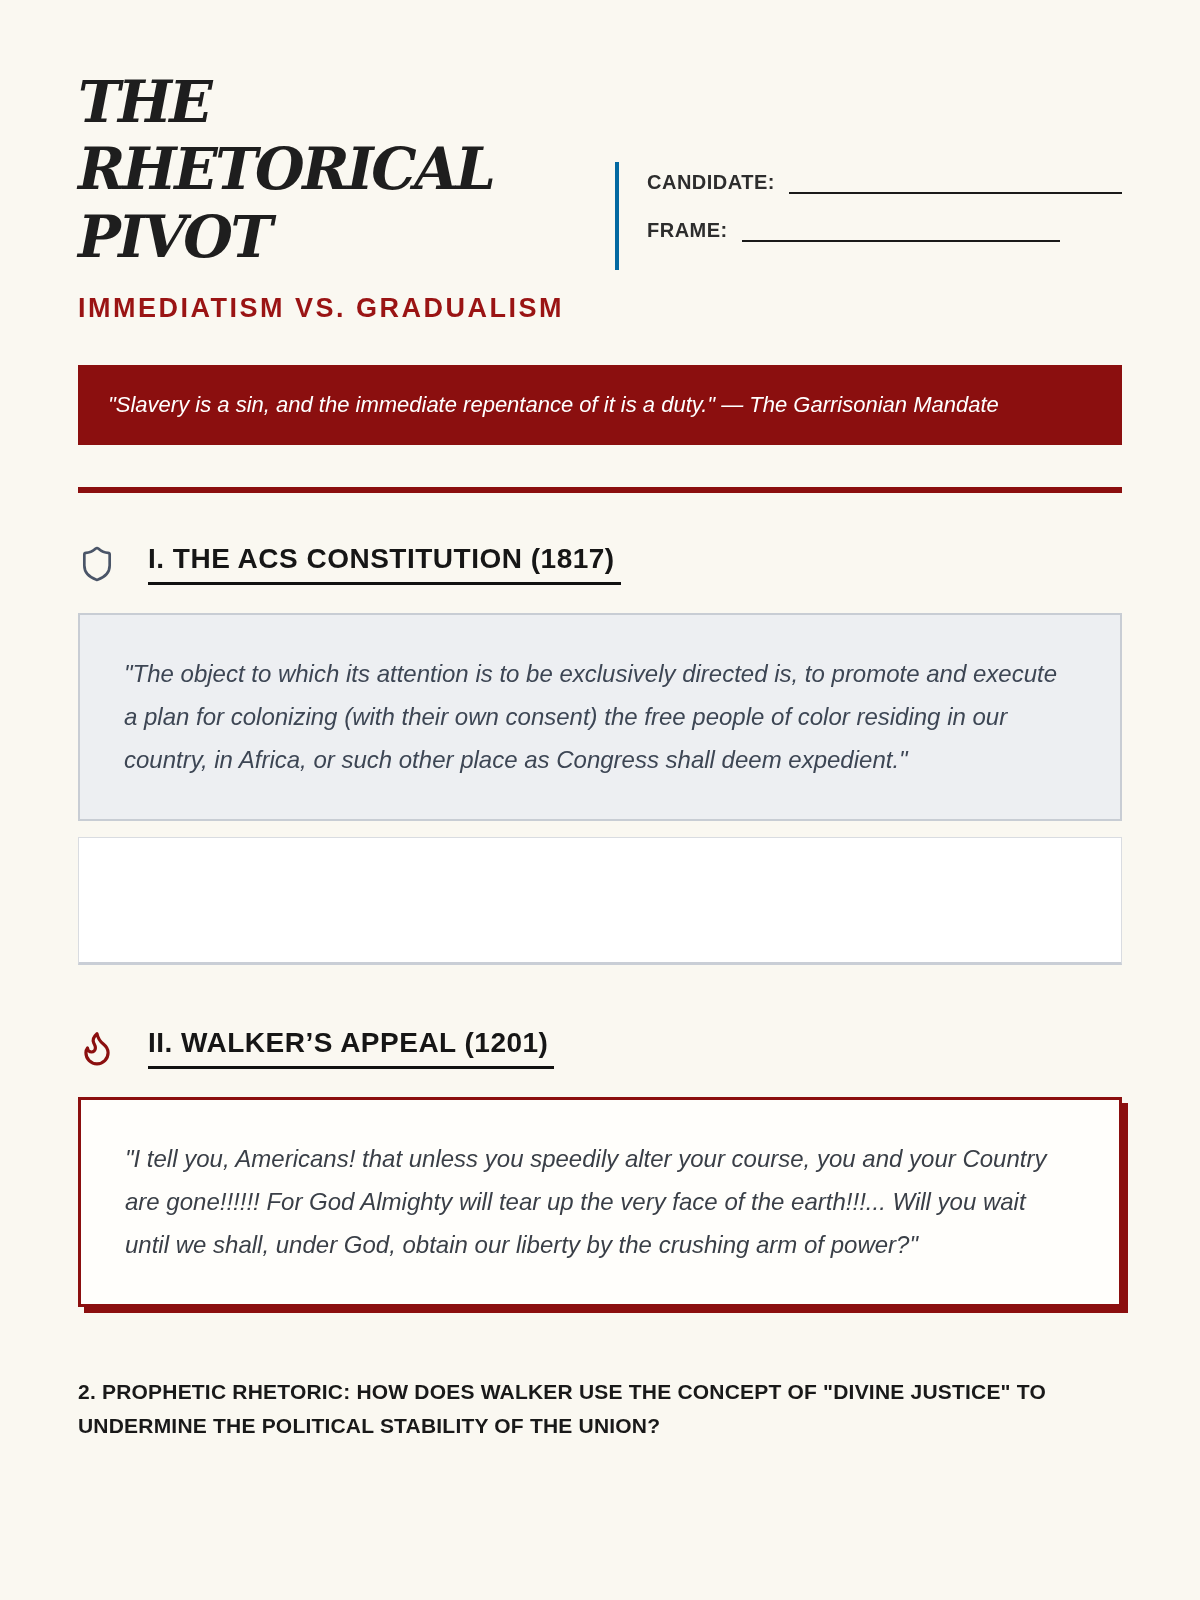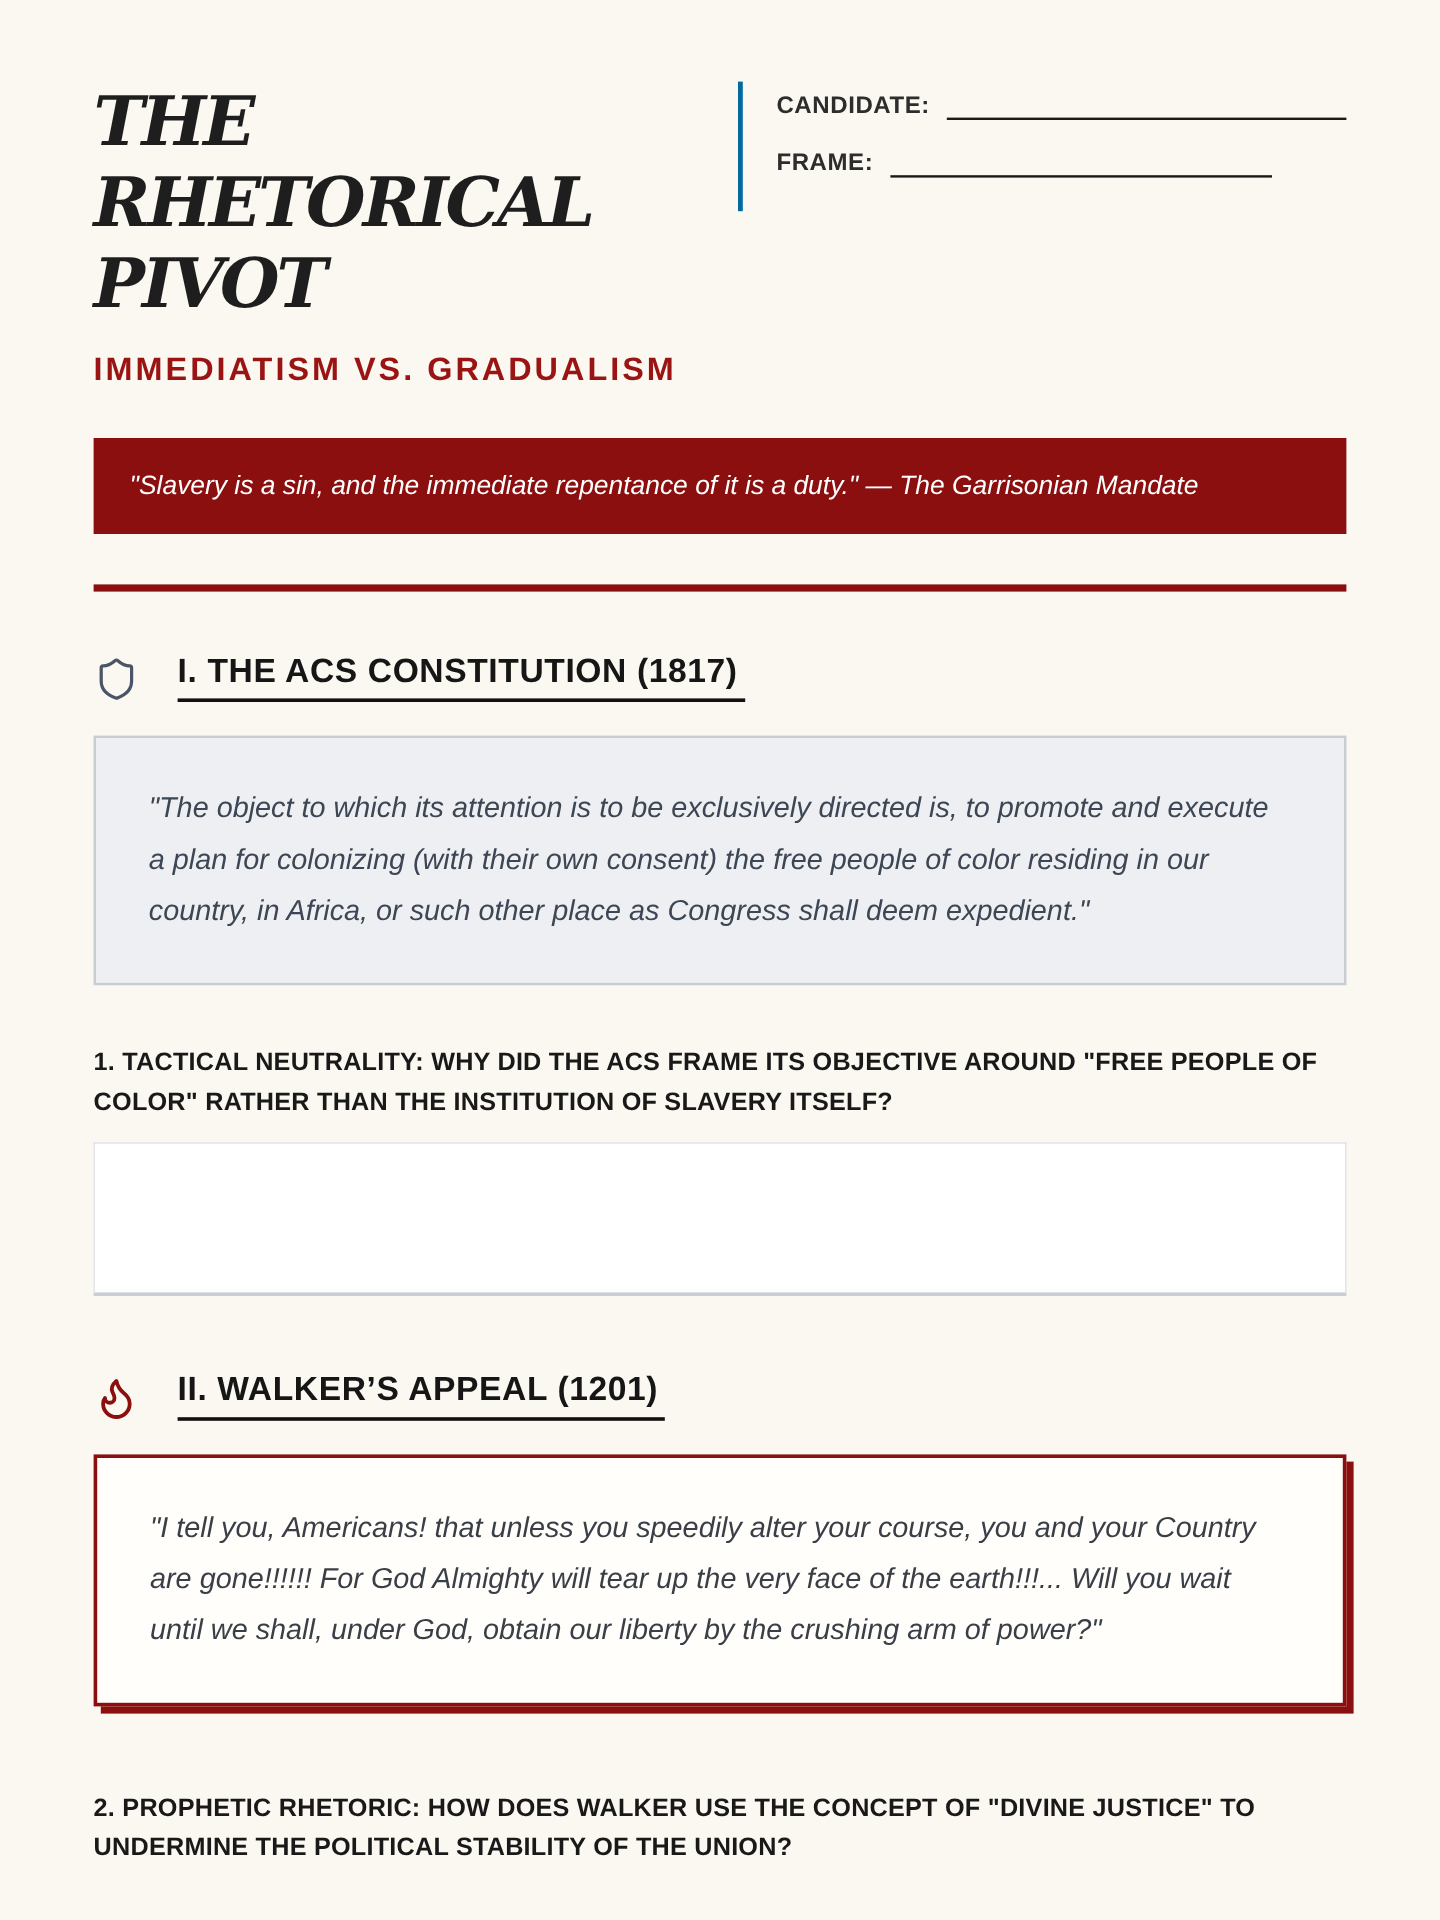--- a/index.html
+++ b/index.html
@@ -7,21 +7,21 @@
   body {
     height: 1600px;
     overflow: hidden;
     background: #faf8f1;
     font-family: "Liberation Sans", sans-serif;
     color: #1c1c1c;
   }
   .page { padding: 68px 78px 0 78px; }
 
   
-  .masthead { display: flex; align-items: flex-start; }
+  .masthead { display: flex; align-items: flex-end; }
   .masthead h1 {
     flex: 0 0 525px;
     font-family: "DejaVu Serif", serif;
     font-style: italic;
     font-weight: bold;
     font-size: 57px;
     line-height: 1.18;
     letter-spacing: -2.5px;
     color: #1e1e1e;
   }
@@ -74,21 +74,21 @@
 
   
   .double-rule {
     margin-top: 42px;
     height: 5px;
     border-top: 3px solid #8b0f0f;
     border-bottom: 3px solid #8b0f0f;
   }
 
   
-  .sec-head { display: flex; align-items: flex-end; margin-top: 50px; }
+  .sec-head { display: flex; align-items: center; margin-top: 50px; }
   .sec-head .icon { width: 38px; height: 38px; margin-right: 32px; flex: 0 0 auto; }
   .sec-head .icon svg { width: 38px; height: 38px; display: block; }
   .sec-head h2 {
     font-size: 28px;
     font-weight: bold;
     letter-spacing: 0.5px;
     color: #161616;
     border-bottom: 3px solid #111111;
     padding: 0 6px 7px 0;
   }
@@ -170,21 +170,20 @@
       <span class="icon">
         <svg viewBox="0 0 24 24" fill="none" stroke="#4a5568" stroke-width="1.7" stroke-linecap="round" stroke-linejoin="round">
           <path d="M20 13c0 5-3.5 7.5-7.66 8.95a1 1 0 0 1-.67-.01C7.5 20.5 4 18 4 13V6a1 1 0 0 1 1-1c2 0 4.5-1.2 6.24-2.72a1 1 0 0 1 1.52 0C14.51 3.81 17 5 19 5a1 1 0 0 1 1 1z"></path>
         </svg>
       </span>
       <h2>I. THE ACS CONSTITUTION (1817)</h2>
     </div>
 
     <blockquote class="quote gray">"The object to which its attention is to be exclusively directed is, to promote and execute a plan for colonizing (with their own consent) the free people of color residing in our country, in Africa, or such other place as Congress shall deem expedient."</blockquote>
 
-    <p class="question">1. TACTICAL NEUTRALITY: WHY DID THE ACS FRAME ITS OBJECTIVE AROUND "FREE PEOPLE OF COLOR" RATHER THAN THE INSTITUTION OF SLAVERY ITSELF?</p>
 
     <textarea class="answer" value="" style=""></textarea>
   </section>
 
   <section class="second">
     <div class="sec-head">
       <span class="icon">
         <svg viewBox="0 0 24 24" fill="none" stroke="#8b0f0f" stroke-width="2" stroke-linecap="round" stroke-linejoin="round">
           <path d="M8.5 14.5A2.5 2.5 0 0 0 11 12c0-1.38-.5-2-1-3-1.072-2.143-.224-4.054 2-6 .5 2.5 2 4.9 4 6.5 2 1.6 3 3.5 3 5.5a7 7 0 1 1-14 0c0-1.153.433-2.294 1-3a2.5 2.5 0 0 0 2.5 2.5z"></path>
         </svg>

